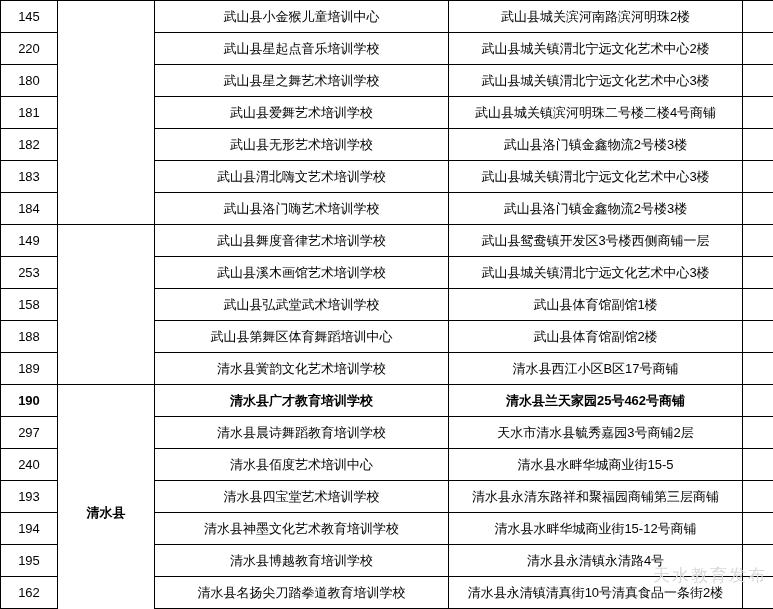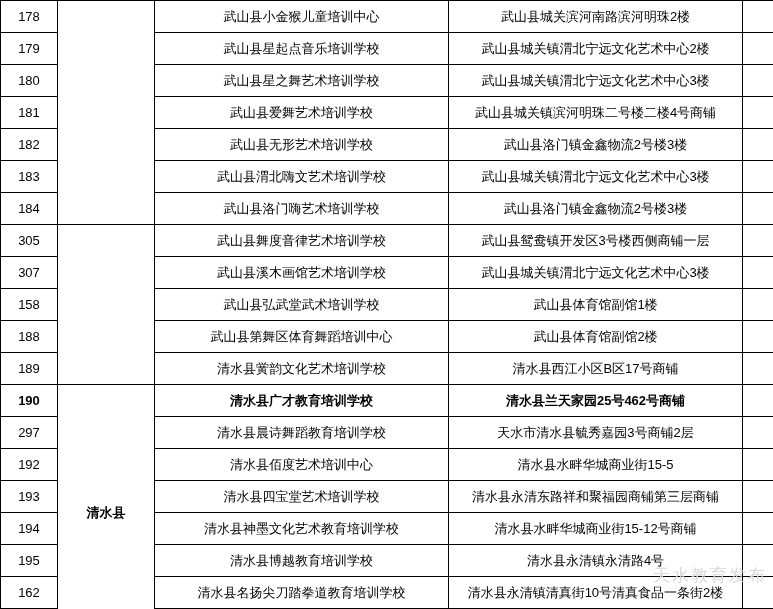--- a/index.html
+++ b/index.html
@@ -60,28 +60,28 @@
     font-family: "Liberation Sans", sans-serif;
     pointer-events: none;
   }
 </style>
 </head>
 <body>
 
 <table class="roster">
   <tbody>
     <tr>
-      <td class="col-index">178</td>
+      <td class="col-index">145</td>
       <td class="col-county" rowspan="7"></td>
       <td class="col-name">武山县小金猴儿童培训中心</td>
       <td class="col-address">武山县城关滨河南路滨河明珠2楼</td>
       <td class="col-tail"></td>
     </tr>
     <tr>
-      <td class="col-index">179</td>
+      <td class="col-index">220</td>
 
       <td class="col-name">武山县星起点音乐培训学校</td>
       <td class="col-address">武山县城关镇渭北宁远文化艺术中心2楼</td>
       <td class="col-tail"></td>
     </tr>
     <tr>
       <td class="col-index">180</td>
 
       <td class="col-name">武山县星之舞艺术培训学校</td>
       <td class="col-address">武山县城关镇渭北宁远文化艺术中心3楼</td>
@@ -109,28 +109,28 @@
       <td class="col-tail"></td>
     </tr>
     <tr>
       <td class="col-index">184</td>
 
       <td class="col-name">武山县洛门嗨艺术培训学校</td>
       <td class="col-address">武山县洛门镇金鑫物流2号楼3楼</td>
       <td class="col-tail"></td>
     </tr>
     <tr>
-      <td class="col-index">305</td>
+      <td class="col-index">149</td>
       <td class="col-county" rowspan="5"></td>
       <td class="col-name">武山县舞度音律艺术培训学校</td>
       <td class="col-address">武山县鸳鸯镇开发区3号楼西侧商铺一层</td>
       <td class="col-tail"></td>
     </tr>
     <tr>
-      <td class="col-index">307</td>
+      <td class="col-index">253</td>
 
       <td class="col-name">武山县溪木画馆艺术培训学校</td>
       <td class="col-address">武山县城关镇渭北宁远文化艺术中心3楼</td>
       <td class="col-tail"></td>
     </tr>
     <tr>
       <td class="col-index">158</td>
 
       <td class="col-name">武山县弘武堂武术培训学校</td>
       <td class="col-address">武山县体育馆副馆1楼</td>
@@ -158,21 +158,21 @@
       <td class="col-tail dashed-top"></td>
     </tr>
     <tr>
       <td class="col-index">297</td>
 
       <td class="col-name">清水县晨诗舞蹈教育培训学校</td>
       <td class="col-address">天水市清水县毓秀嘉园3号商铺2层</td>
       <td class="col-tail"></td>
     </tr>
     <tr>
-      <td class="col-index">192</td>
+      <td class="col-index">240</td>
 
       <td class="col-name">清水县佰度艺术培训中心</td>
       <td class="col-address">清水县水畔华城商业街15-5</td>
       <td class="col-tail"></td>
     </tr>
     <tr>
       <td class="col-index">193</td>
 
       <td class="col-name">清水县四宝堂艺术培训学校</td>
       <td class="col-address">清水县永清东路祥和聚福园商铺第三层商铺</td>

